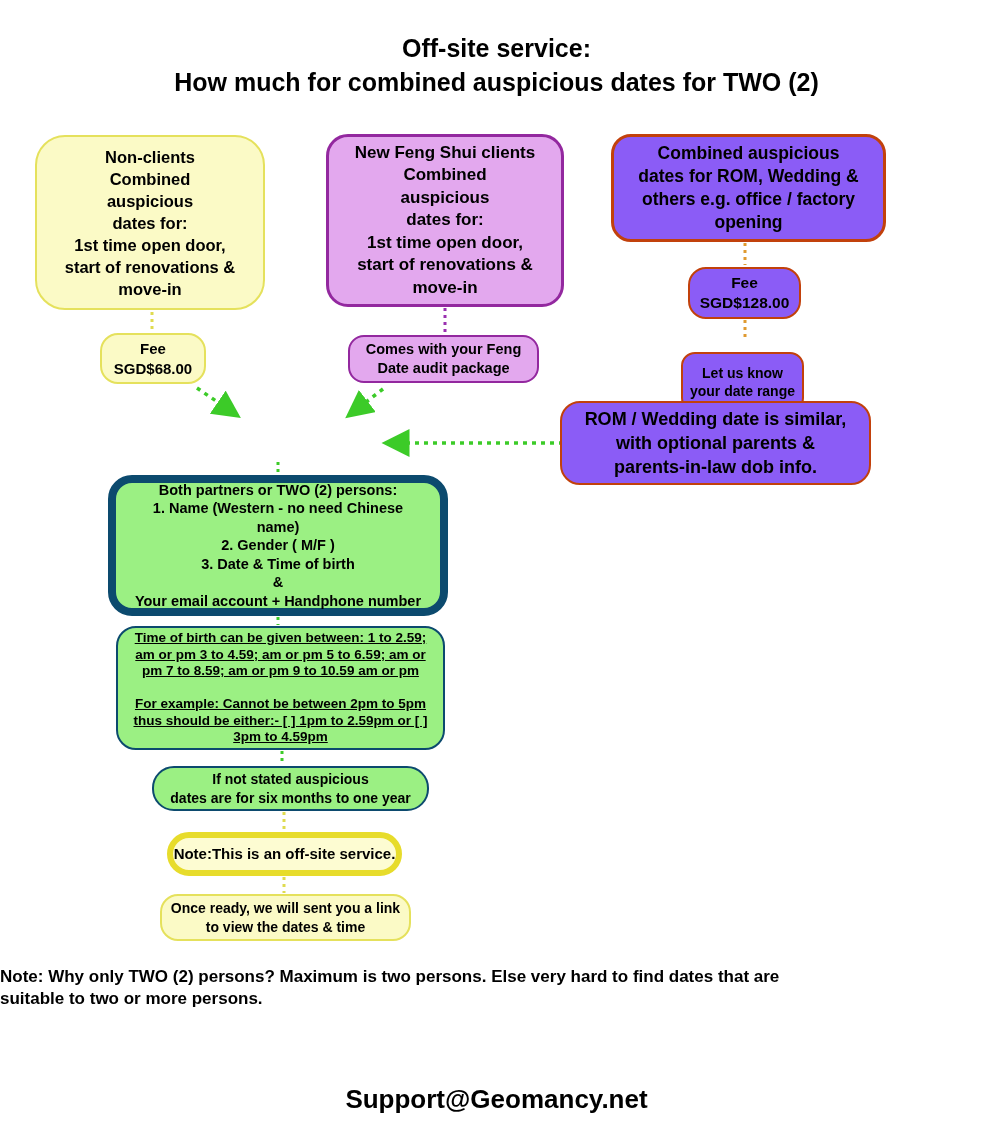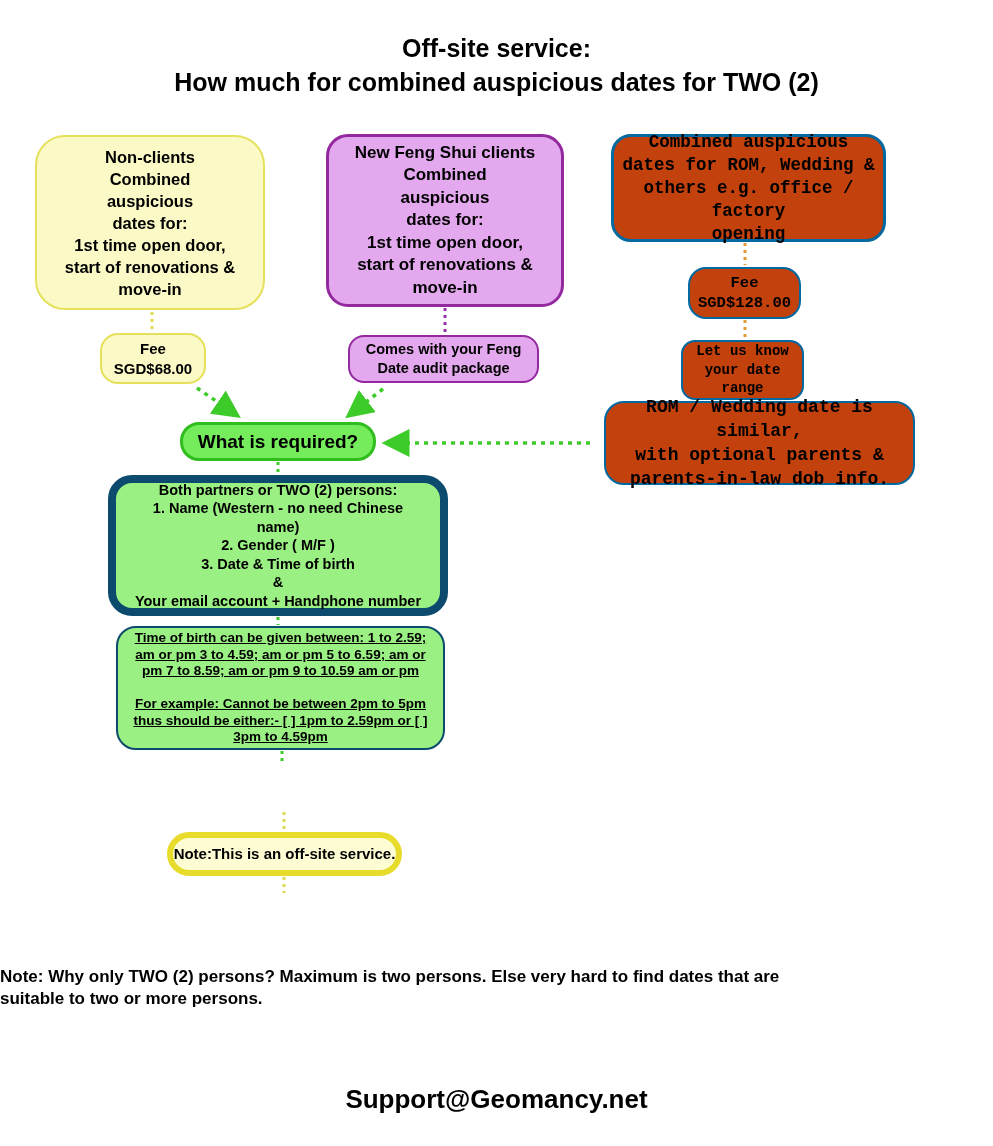--- a/index.html
+++ b/index.html
@@ -13,33 +13,33 @@
     display:flex;align-items:center;justify-content:center;
     text-align:center;white-space:pre-line;line-height:1.32;
   }
   .title{
     position:absolute;top:31px;left:0;width:100%;text-align:center;
     font-size:25px;line-height:34px;white-space:pre-line;
   }
   
   .yellow { background:#FBFAC6;border:2px solid #E5E15C;border-radius:26px; }
   .purple { background:#E3A8EE;border:3px solid #93289F;border-radius:22px; }
-  .orange { background:#c2410c;border:3px solid #0369a1;border-radius:20px;font-family:Liberation Mono, monospace; }
+  .orange { background:#8b5cf6;border:3px solid #c2410c;border-radius:20px; }
   .brightgreen { background:#74EC5B;border:3px solid #2FBE1D;border-radius:19px; }
   .green { background:#9BF083;border:8px solid #0c4a6e;border-radius:22px; }
   
   .b-nonclients { left:35px;  top:135px; width:230px; height:175px; font-size:16.5px; line-height:22px; border-radius:30px;}
   .b-newclients { left:326px; top:134px; width:238px; height:173px; font-size:17px;   line-height:22.5px;}
   .b-romcombined{ left:611px; top:134px; width:275px; height:108px; font-size:17.5px; line-height:23px;}
   .b-fee68      { left:100px; top:333px; width:106px; height:51px;  font-size:15px;   border-radius:18px;}
   .b-comeswith  { left:348px; top:335px; width:191px; height:48px;  font-size:14.5px; border-radius:16px; border-width:2.5px;}
   .b-fee128     { left:688px; top:267px; width:113px; height:52px;  font-size:15.5px; border-radius:18px; border-width:2.5px;}
-  .b-daterange  { left:681px; top:340px; width:123px; height:60px;  font-size:14px;   border-radius:14px; border-width:2px;}
+  .b-daterange  { left:681px; top:352px; width:123px; height:60px;  font-size:14px;   border-radius:14px; border-width:2px;}
   .b-whatreq    { left:180px; top:422px; width:196px; height:39px;  font-size:19px; }
-  .b-romsimilar { left:604px; top:401px; width:311px; height:84px;  font-size:18px;   line-height:24px; border-width:2.5px;}
+  .b-romsimilar { left:560px; top:401px; width:311px; height:84px;  font-size:18px;   line-height:24px; border-width:2.5px;}
   .b-require    { left:108px; top:475px; width:340px; height:141px; font-size:14.5px; line-height:18.5px; border-radius:24px;}
   .b-timebirth  { left:116px; top:626px; width:329px; height:124px; font-size:13.5px; line-height:16.5px; border-radius:20px; border-width:2.5px;text-decoration:underline;}
   .b-ifnot      { left:152px; top:766px; width:277px; height:45px;  font-size:14px;   border-width:2px;}
   .b-offsitenote{ left:167px; top:832px; width:235px; height:44px;  font-size:15px;   background:#FDFCD2; border:6px solid #E7DC2B; border-radius:22px;}
   .b-onceready  { left:160px; top:894px; width:251px; height:47px;  font-size:14px;   border-radius:18px;}
   .footer-note{
     position:absolute;top:966px;left:0;width:100%;
     font-size:17px;line-height:22px;white-space:pre-line;
   }
   .footer-contact{
@@ -102,41 +102,44 @@
 
   <div class="box yellow b-fee68">Fee
 SGD$68.00</div>
   <div class="box purple b-comeswith">Comes with your Feng
 Date audit package</div>
   <div class="box orange b-fee128">Fee
 SGD$128.00</div>
   <div class="box orange b-daterange">Let us know
 your date range</div>
 
-  <div class="box brightgreen b-whatreq">What is required?</div>
   <div class="box orange b-romsimilar">ROM / Wedding date is similar,
 with optional parents &amp;
 parents-in-law dob info.</div>
 
   <div class="box green b-require">Both partners or TWO (2) persons:
 1. Name (Western - no need Chinese
 name)
 2. Gender ( M/F )
 3. Date &amp; Time of birth
 &amp;
 Your email account + Handphone number</div>
   <div class="box green b-timebirth">Time of birth can be given between: 1 to 2.59;
 am or pm 3 to 4.59; am or pm 5 to 6.59; am or
 pm 7 to 8.59; am or pm 9 to 10.59 am or pm
 
 For example: Cannot be between 2pm to 5pm
 thus should be either:- [ ] 1pm to 2.59pm or [ ]
 3pm to 4.59pm</div>
+  <div class="box green b-ifnot">If not stated auspicious
+dates are for six months to one year</div>
 
   <div class="box b-offsitenote">Note:This is an off-site service.</div>
+  <div class="box yellow b-onceready">Once ready, we will sent you a link
+to view the dates &amp; time</div>
 
   <div class="footer-note">Note: Why only TWO (2) persons? Maximum is two persons. Else very hard to find dates that are
 suitable to two or more persons.</div>
   <div class="footer-contact">
     <span>Support@Geomancy.net</span><br>
     
   </div>
 
 </div>
 

